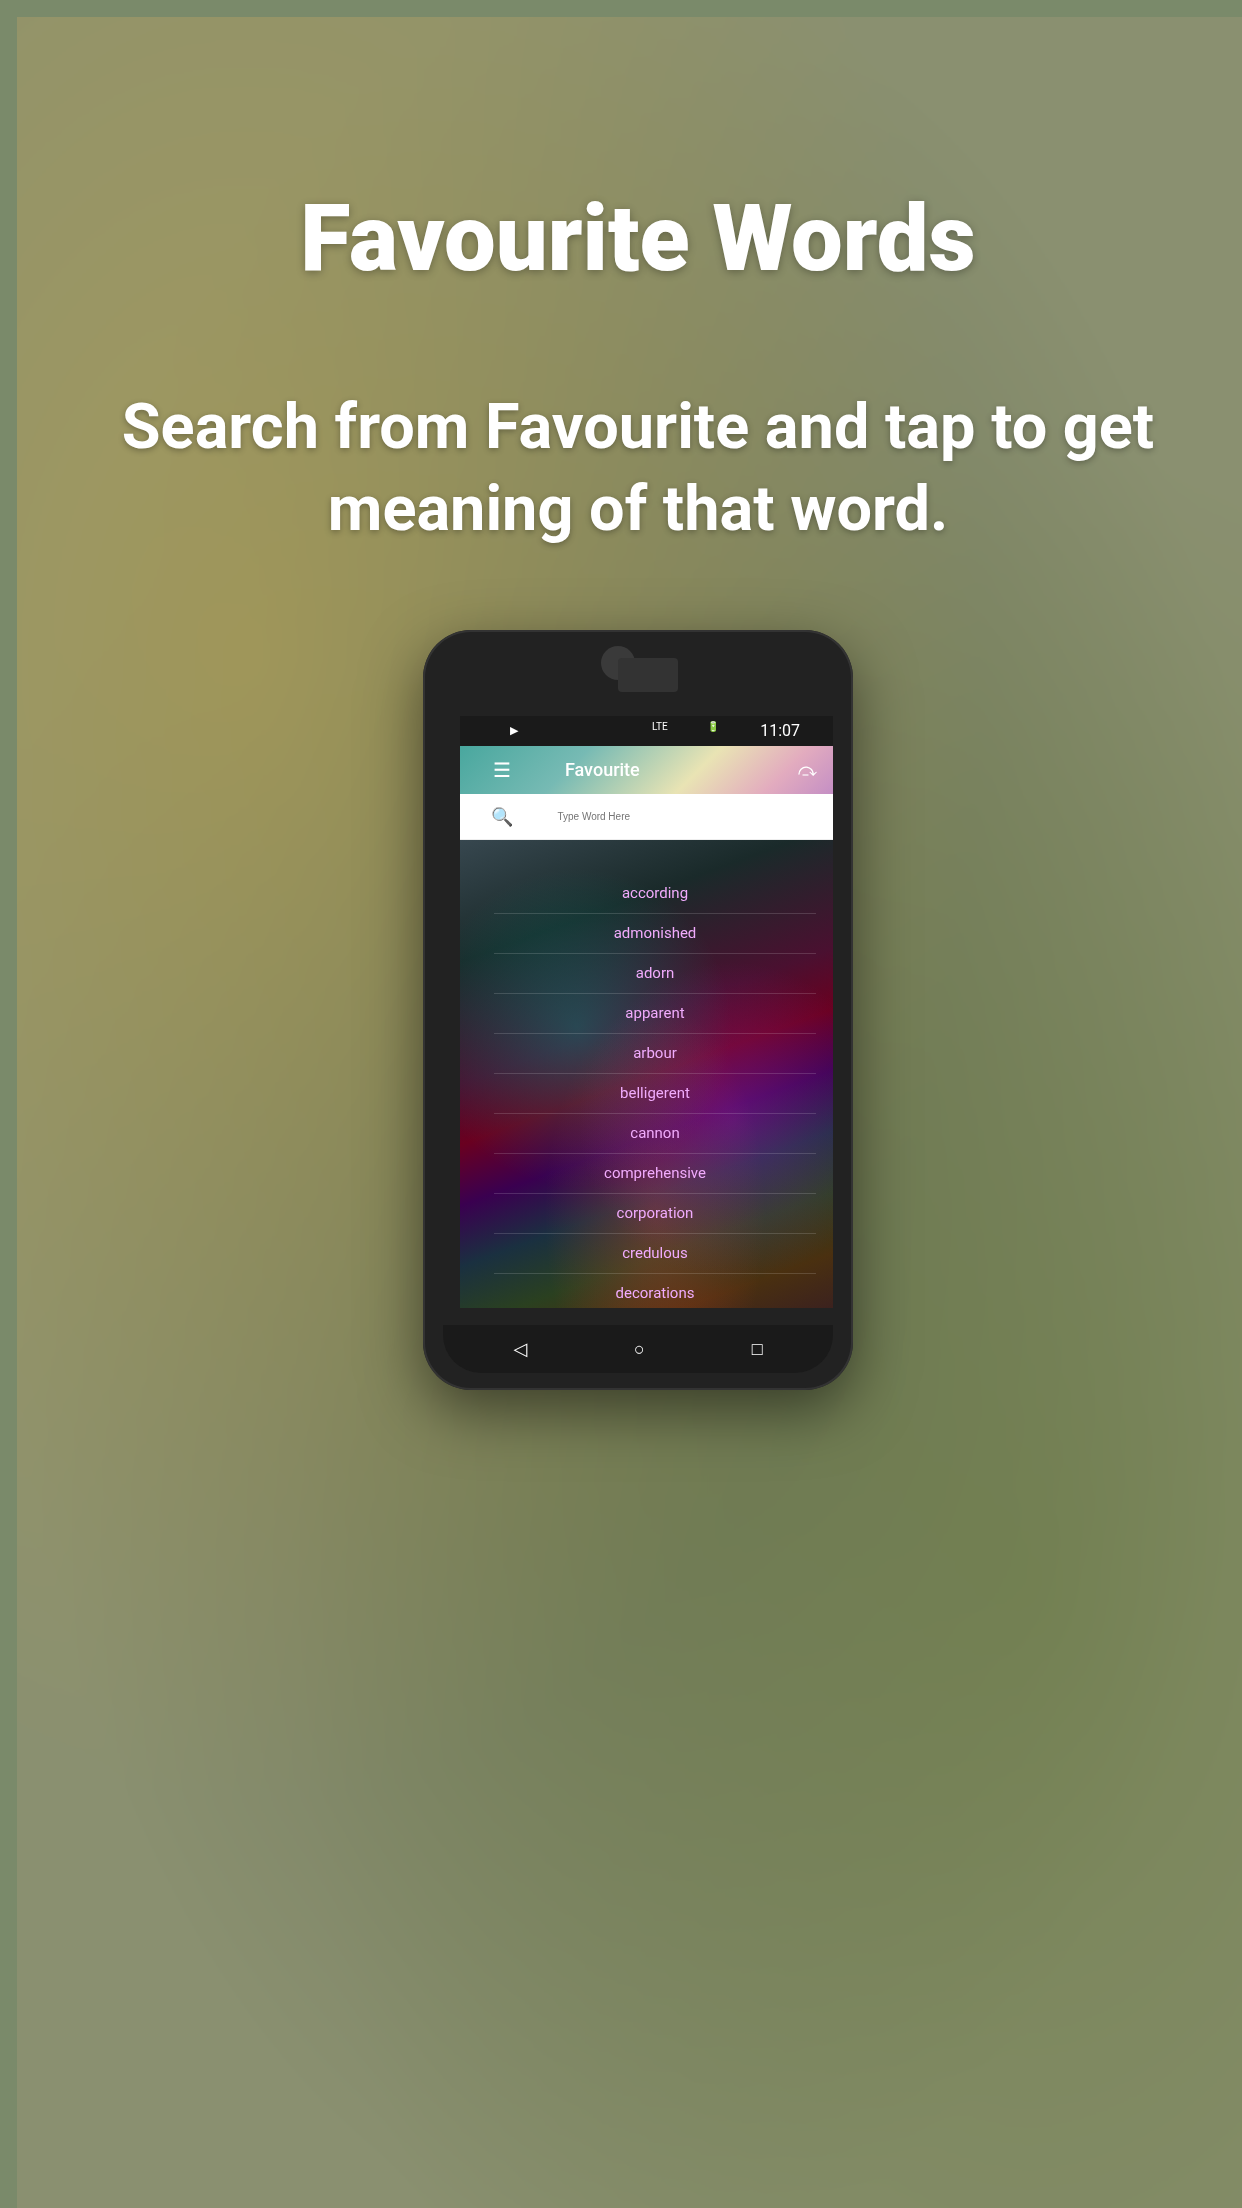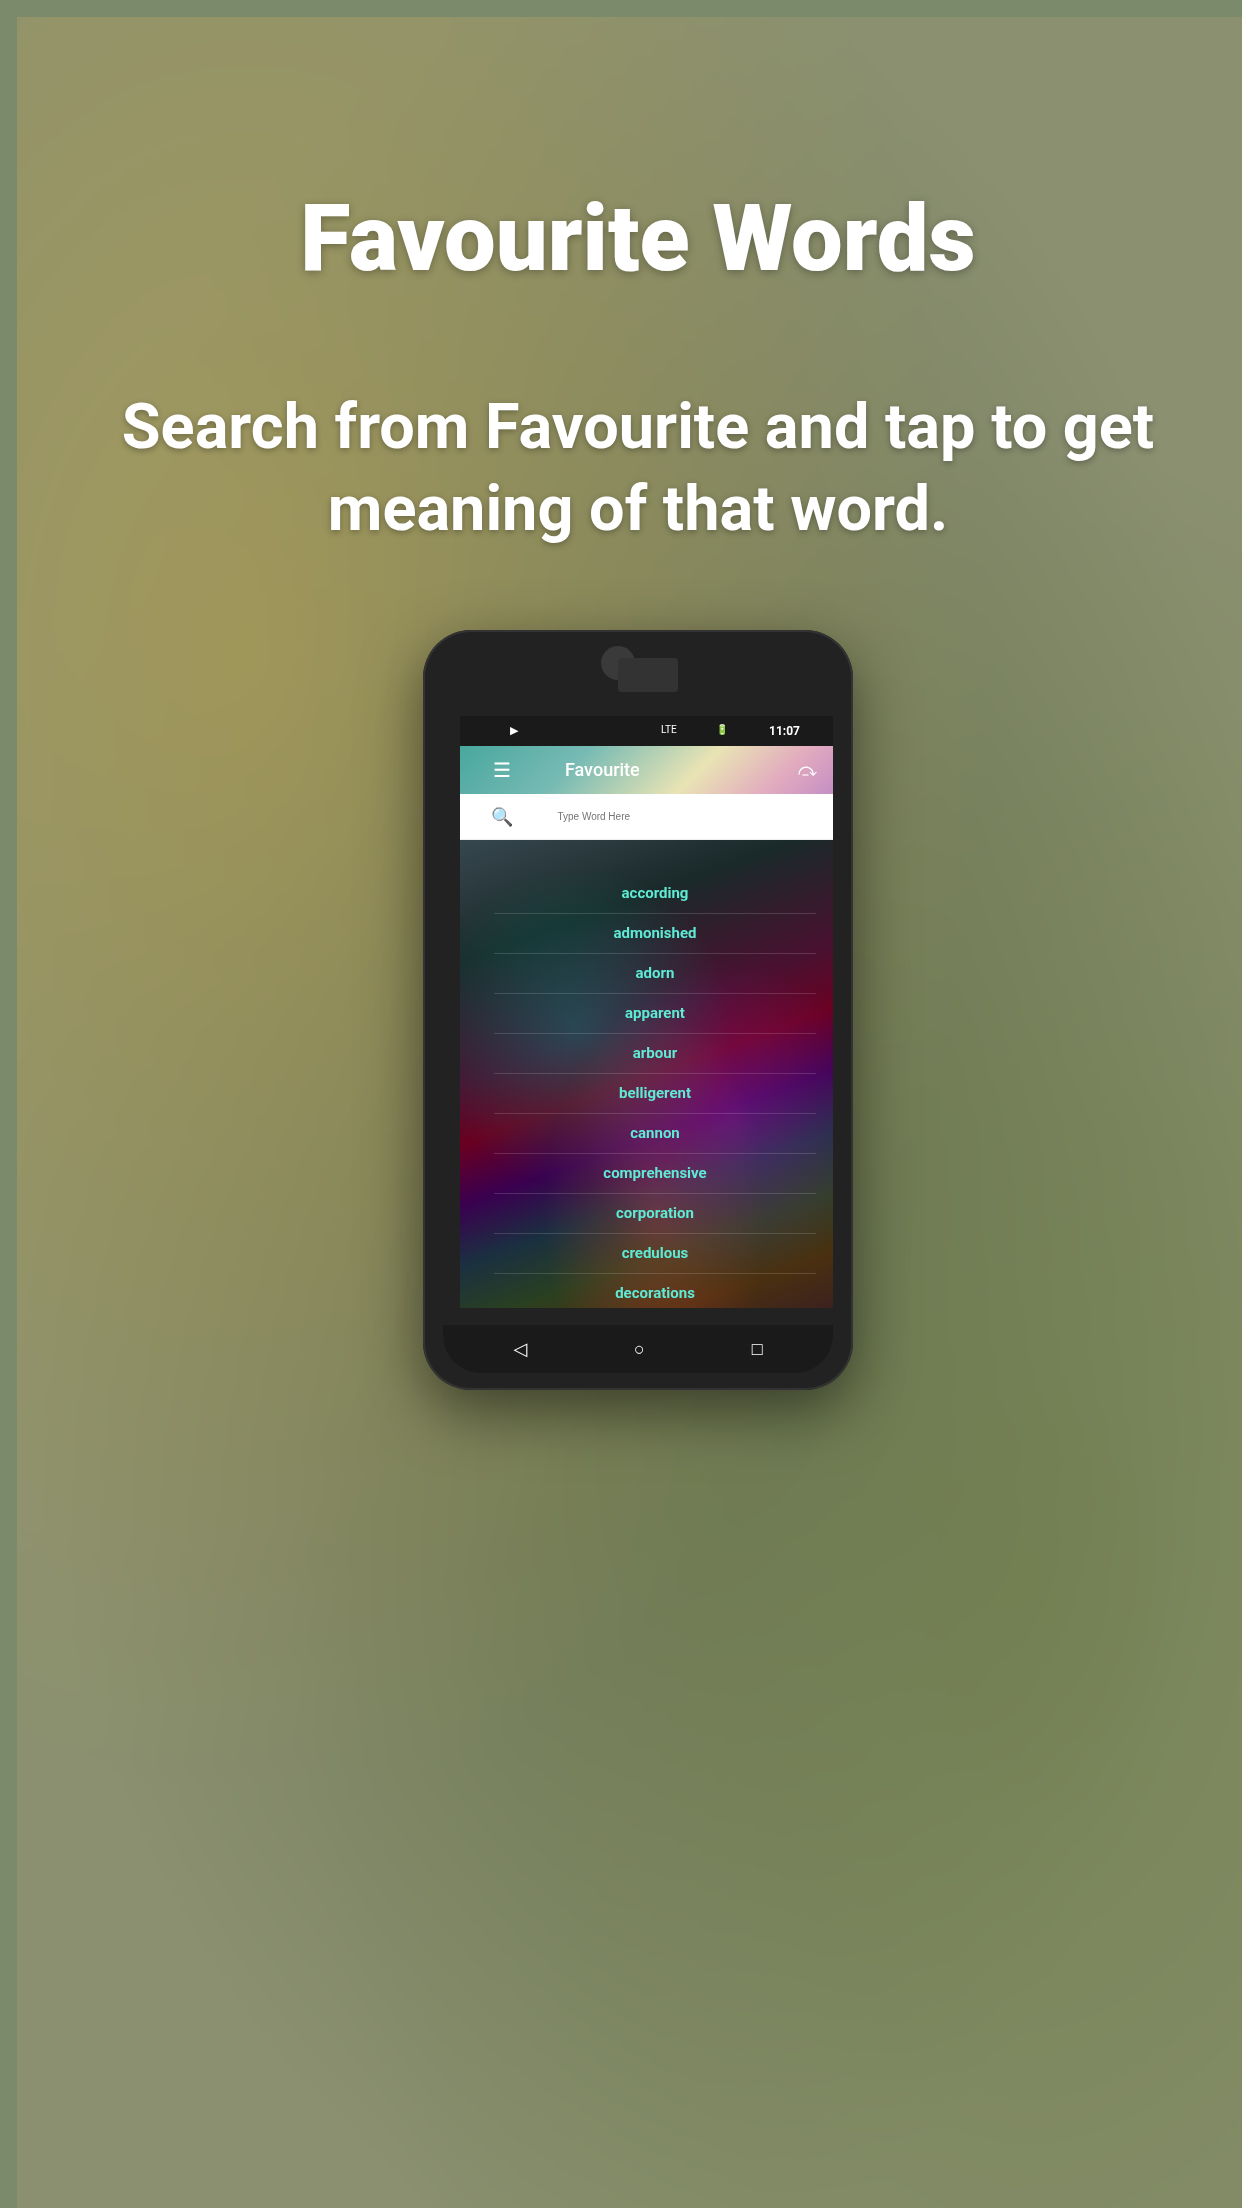--- a/index.html
+++ b/index.html
@@ -118,22 +118,22 @@
 
     .status-right {
       display: flex;
       align-items: flex-start;
       gap: 6px;
       color: #ffffff;
       font-size: 11px;
     }
 
     .time {
-      font-size: 12px;
-      font-weight: 700;
+      font-size: 16px;
+      font-weight: 400;
     }
 
     
     .app-bar {
       width: 390px;
       height: 48px;
       display: flex;
       align-items: center;
       padding: 0 16px;
       position: relative;
@@ -228,23 +228,23 @@
       position: relative;
       height: 40px;
       display: flex;
       align-items: center;
       justify-content: center;
       border-bottom: 1px solid rgba(255,255,255,0.15);
       cursor: pointer;
     }
 
     .word-item span {
-      color: #5eead4;
+      color: #f0abfc;
       font-size: 15px;
-      font-weight: 700;
+      font-weight: 400;
       position: relative;
       z-index: 1;
     }
 
     
     .nav-bar {
       width: 390px;
       height: 48px;
       background: #1a1a1a;
       display: flex;

